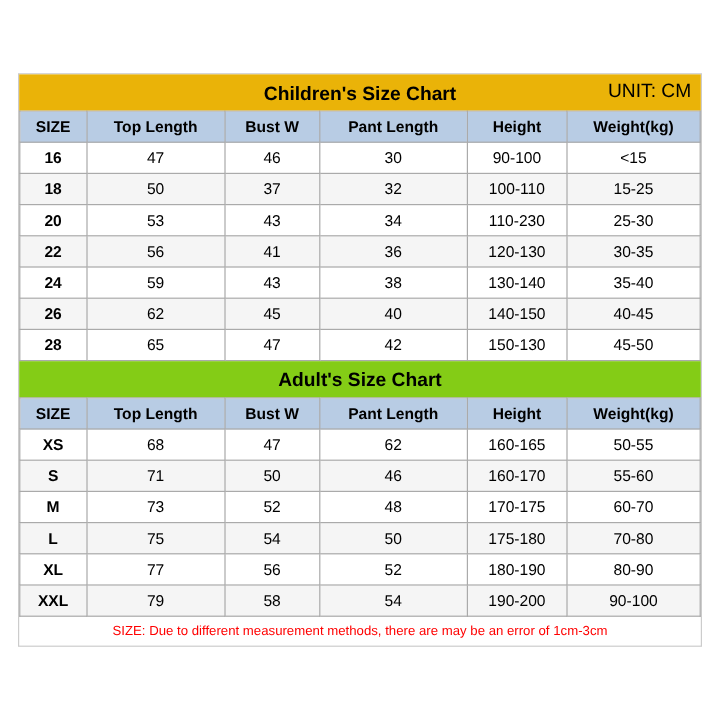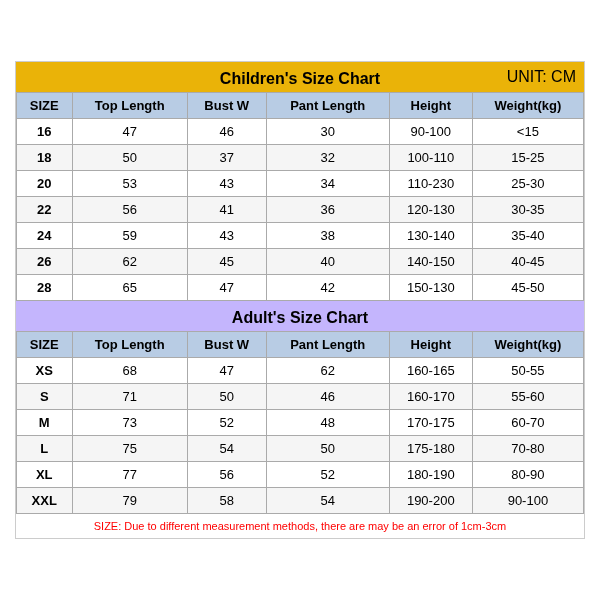--- a/index.html
+++ b/index.html
@@ -61,21 +61,21 @@
     td:first-child {
       font-weight: bold;
     }
     .tips {
       text-align: center;
       color: red;
       font-size: 11px;
       padding: 6px 4px;
     }
     .adult-header {
-      background: #c4b5fd;
+      background: #84cc16;
     }
   </style>
 </head>
 <body>
 
 <div class="container">
 
   <div class="section-title">
     <span>Children's Size Chart</span>
     <span class="unit-label">UNIT: CM</span>

